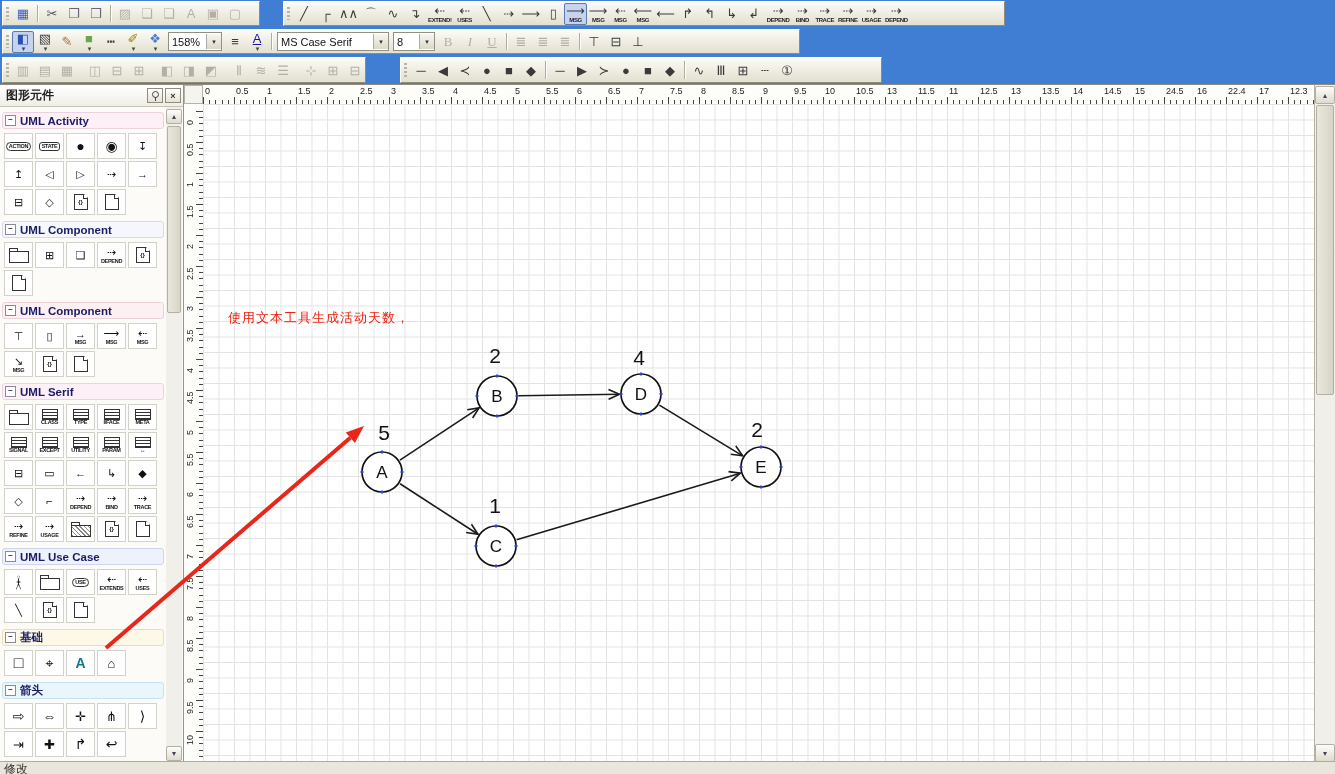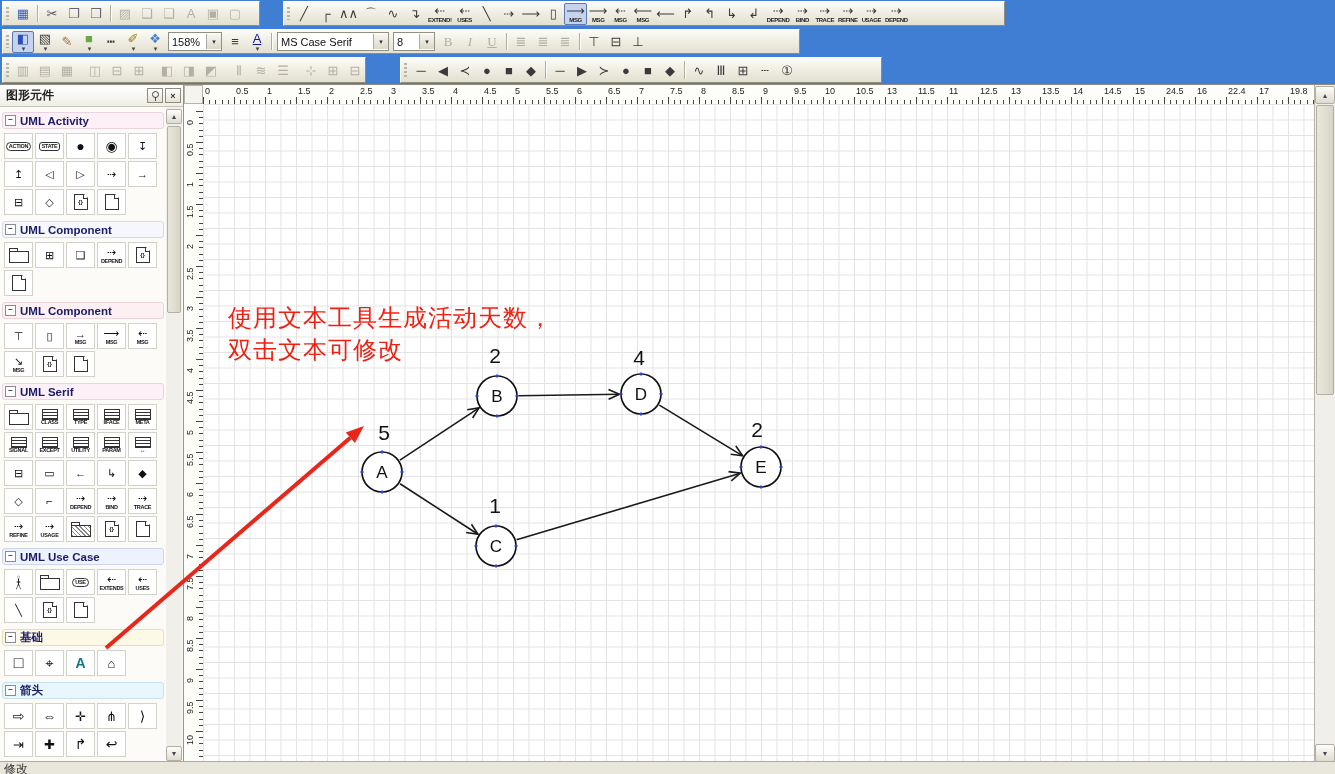--- a/index.html
+++ b/index.html
@@ -70,21 +70,21 @@
   #hruler{position:absolute;left:19px;top:0;width:1112px;height:19px;background:#fdfdfa;border-bottom:1px solid #8a8778;overflow:hidden}
   #vruler{position:absolute;left:0;top:19px;width:19px;height:657px;background:#fdfdfa;border-right:1px solid #8a8778;overflow:hidden}
   .ht{position:absolute;bottom:0;width:1px;background:#444}
   .hl{position:absolute;top:1px;font-size:9px;color:#222}
   .vt{position:absolute;right:0;height:1px;background:#444}
   .vl{position:absolute;left:1px;font-size:9px;color:#222;transform:rotate(-90deg);transform-origin:left top;white-space:nowrap}
   #canvas{position:absolute;left:19px;top:19px;width:1112px;height:657px;background:#fff;overflow:hidden;
           background-image:linear-gradient(to right,#e3e3e3 1px,transparent 1px),
                            linear-gradient(to bottom,#e3e3e3 1px,transparent 1px);
           background-size:15.5px 15.5px}
-  #annotation{position:absolute;color:#ee2011;font-size:24px;line-height:32px;letter-spacing:1px;white-space:nowrap}
+  #annotation{position:absolute;color:#ee2011;font-size:13px;line-height:32px;letter-spacing:1px;white-space:nowrap}
   #vscroll{right:0;top:0;width:20px;height:678px;border-left:1px solid #b5b2a6}
   #overlay{position:absolute;left:0;top:0;width:1335px;height:774px;pointer-events:none;z-index:50}
   
   #statusbar{position:absolute;left:0;bottom:0;width:1335px;height:12px;background:#e9e6dc;border-top:1px solid #aeab9f;
              font-size:12px;color:#333;padding-left:4px;line-height:15px;overflow:hidden;box-sizing:content-box}
 </style>
 </head>
 <body>
 
 <div class="bar" id="tb1l" style="left:2px;top:1px;width:258px;height:25px">
@@ -919,21 +919,21 @@
         <span class="ht" style="left: 1035.4px; height: 4px;"></span>
         <span class="ht" style="left: 1041.6px; height: 4px;"></span>
         <span class="ht" style="left: 1047.8px; height: 4px;"></span>
         <span class="ht" style="left: 1054px; height: 7px;"></span>
         <span class="hl" style="left: 1056px;">17</span>
         <span class="ht" style="left: 1060.2px; height: 4px;"></span>
         <span class="ht" style="left: 1066.4px; height: 4px;"></span>
         <span class="ht" style="left: 1072.6px; height: 4px;"></span>
         <span class="ht" style="left: 1078.8px; height: 4px;"></span>
         <span class="ht" style="left: 1085px; height: 7px;"></span>
-        <span class="hl" style="left: 1087px;">19.8</span>
+        <span class="hl" style="left: 1087px;">12.3</span>
         <span class="ht" style="left: 1091.2px; height: 4px;"></span>
         <span class="ht" style="left: 1097.4px; height: 4px;"></span>
         <span class="ht" style="left: 1103.6px; height: 4px;"></span>
         <span class="ht" style="left: 1109.8px; height: 4px;"></span>
       </div>
     <div id="vruler">
         <span class="vt" style="top: 7px; width: 7px;"></span>
         <span class="vl" style="top: 21px;">0</span>
         <span class="vt" style="top: 13.2px; width: 4px;"></span>
         <span class="vt" style="top: 19.4px; width: 4px;"></span>
@@ -1103,21 +1103,20 @@
           <path d="M556,383h4M558,381v4" stroke="#3344ee" stroke-width="1"></path>
           <text x="558" y="369" text-anchor="middle" font-size="17" fill="#111" font-family="&quot;Liberation Sans&quot;,sans-serif">E</text>
           <text x="181" y="336" text-anchor="middle" font-size="21" fill="#111" font-family="&quot;Liberation Sans&quot;,sans-serif">5</text>
           <text x="292" y="259" text-anchor="middle" font-size="21" fill="#111" font-family="&quot;Liberation Sans&quot;,sans-serif">2</text>
           <text x="292" y="409" text-anchor="middle" font-size="21" fill="#111" font-family="&quot;Liberation Sans&quot;,sans-serif">1</text>
           <text x="436" y="261" text-anchor="middle" font-size="21" fill="#111" font-family="&quot;Liberation Sans&quot;,sans-serif">4</text>
           <text x="554" y="333" text-anchor="middle" font-size="21" fill="#111" font-family="&quot;Liberation Sans&quot;,sans-serif">2</text>
         </svg>
       <div id="annotation" style="left: 25px; top: 198px; color: rgb(238, 32, 17);">
         <div>使用文本工具生成活动天数，</div>
-        <div>双击文本可修改</div>
       </div>
     </div>
     <div class="scroll" id="vscroll">
       <div class="sbtn" style="top:1px;height:18px">▴</div>
       <div class="sthumb" style="top:20px;height:288px"></div>
       <div class="sbtn" style="bottom:1px;height:18px">▾</div>
     </div>
   </div>
 </div>
 

